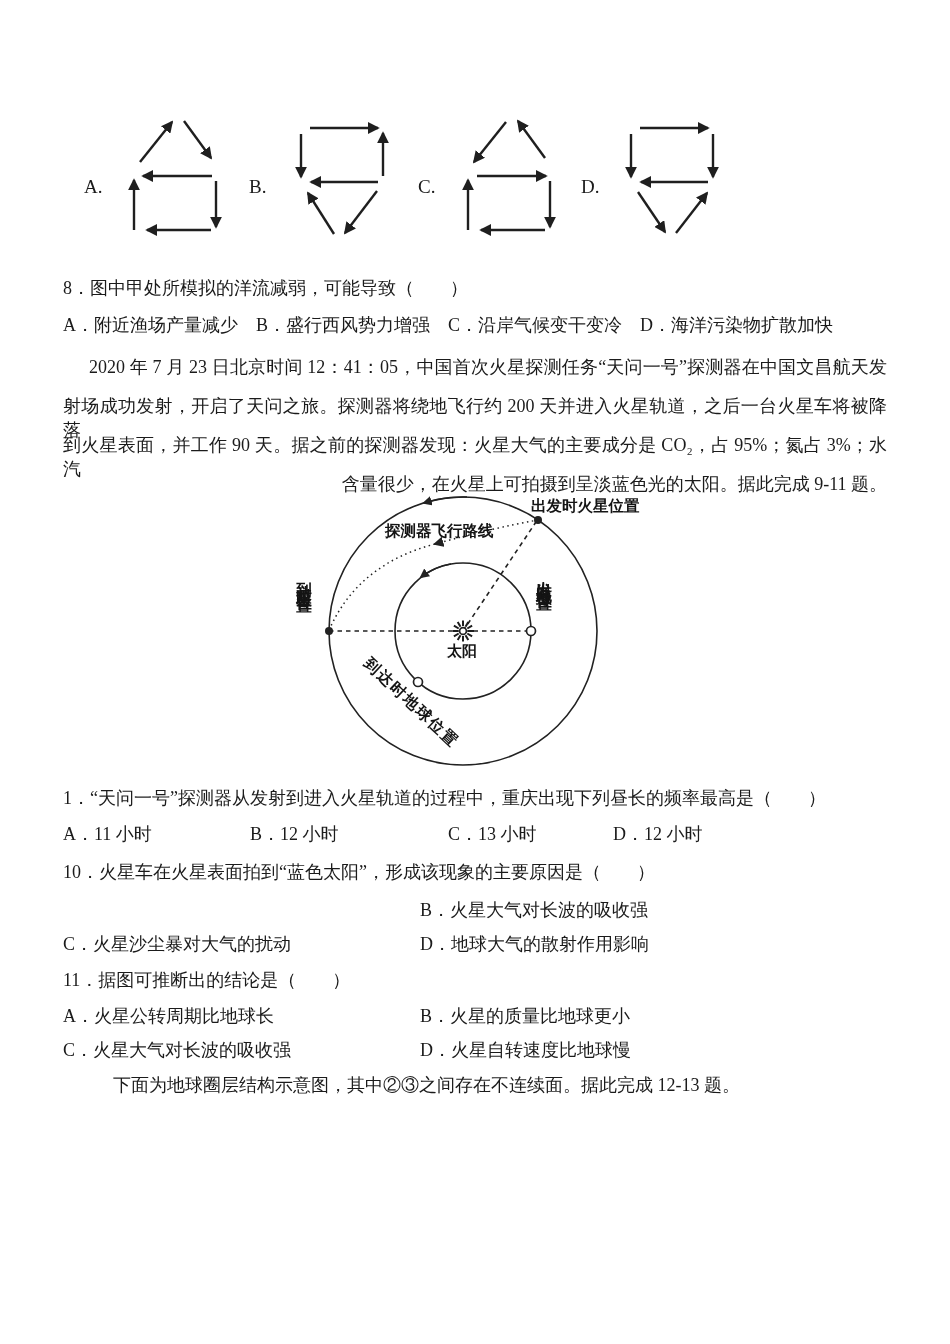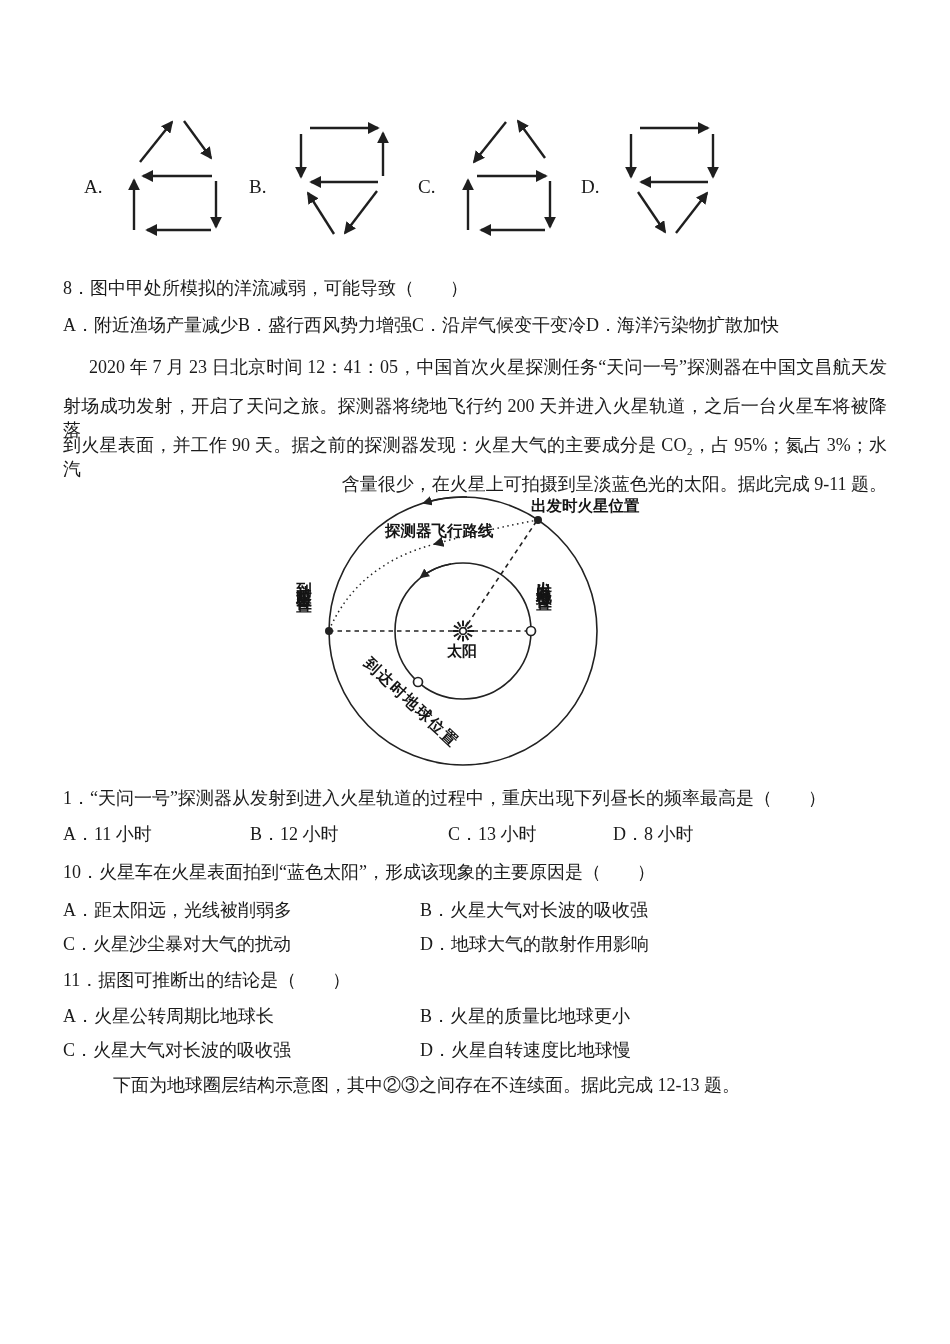--- a/index.html
+++ b/index.html
@@ -5,21 +5,21 @@
   html,body{margin:0;padding:0;background:#f0f0f0;}
   .page{
     position:relative;width:950px;height:1344px;margin:0 auto;background:#ffffff;
     font-family:"Liberation Serif","DejaVu Serif",serif;color:#1b1b1b;overflow:hidden;
   }
   .abs{position:absolute;}
   .t{font-size:18px;line-height:24px;white-space:nowrap;}
   .para{width:824px;white-space:normal;box-sizing:border-box;text-align:right;}
   .just{text-align:justify;text-align-last:justify;}
   .indent{padding-left:26px;}
-  .optrow{display:flex;font-size:18px;line-height:24px;white-space:nowrap;}
+  .optrow{display:flex;column-gap:18px;font-size:18px;line-height:24px;white-space:nowrap;}
   .dlabel{font-size:19px;}
   .diag line{stroke:#1f1f1f;stroke-width:2.4;}
   .orb{fill:none;stroke:#222;stroke-width:1.6;}
   .dash{stroke:#222;stroke-width:1.6;stroke-dasharray:4.5 4;fill:none;}
   .dot{stroke:#222;stroke-width:1.5;stroke-dasharray:1.5 3.5;fill:none;}
   .sunray{stroke:#1d1d1d;stroke-width:2;}
   .open{fill:#ffffff;stroke:#222;stroke-width:1.7;}
   .fig-label{position:absolute;font-weight:bold;font-size:15.5px;line-height:17px;white-space:nowrap;color:#141414;}
   .v{writing-mode:vertical-rl;letter-spacing:2.5px;}
   .rot{transform:rotate(43deg);transform-origin:0 50%;letter-spacing:2px;}
@@ -138,24 +138,23 @@
     <div class="fig-label v" style="left:21px;top:78px">到达时火星位置</div>
     <div class="fig-label v" style="left:261px;top:76px">出发时地球位置</div>
     <div class="fig-label rot" style="left:92px;top:160px">到达时地球位置</div>
     <div class="fig-label" style="left:172px;top:151px;font-size:15px">太阳</div>
   </div>
 
   <div class="abs t" style="left:63px;top:786px">1．“天问一号”探测器从发射到进入火星轨道的过程中，重庆出现下列昼长的频率最高是（　　）</div>
   <span class="abs t" style="left:63px;top:822px">A．11 小时</span>
   <span class="abs t" style="left:250px;top:822px">B．12 小时</span>
   <span class="abs t" style="left:448px;top:822px">C．13 小时</span>
-  <span class="abs t" style="left:613px;top:822px">D．8 小时</span>
+  <span class="abs t" style="left:613px;top:822px">D．12 小时</span>
 
   <div class="abs t" style="left:63px;top:860px">10．火星车在火星表面拍到“蓝色太阳”，形成该现象的主要原因是（　　）</div>
-  <span class="abs t" style="left:63px;top:898px">A．距太阳远，光线被削弱多</span>
   <span class="abs t" style="left:420px;top:898px">B．火星大气对长波的吸收强</span>
   <span class="abs t" style="left:63px;top:932px">C．火星沙尘暴对大气的扰动</span>
   <span class="abs t" style="left:420px;top:932px">D．地球大气的散射作用影响</span>
 
   <div class="abs t" style="left:63px;top:968px">11．据图可推断出的结论是（　　）</div>
   <span class="abs t" style="left:63px;top:1004px">A．火星公转周期比地球长</span>
   <span class="abs t" style="left:420px;top:1004px">B．火星的质量比地球更小</span>
   <span class="abs t" style="left:63px;top:1038px">C．火星大气对长波的吸收强</span>
   <span class="abs t" style="left:420px;top:1038px">D．火星自转速度比地球慢</span>
 

